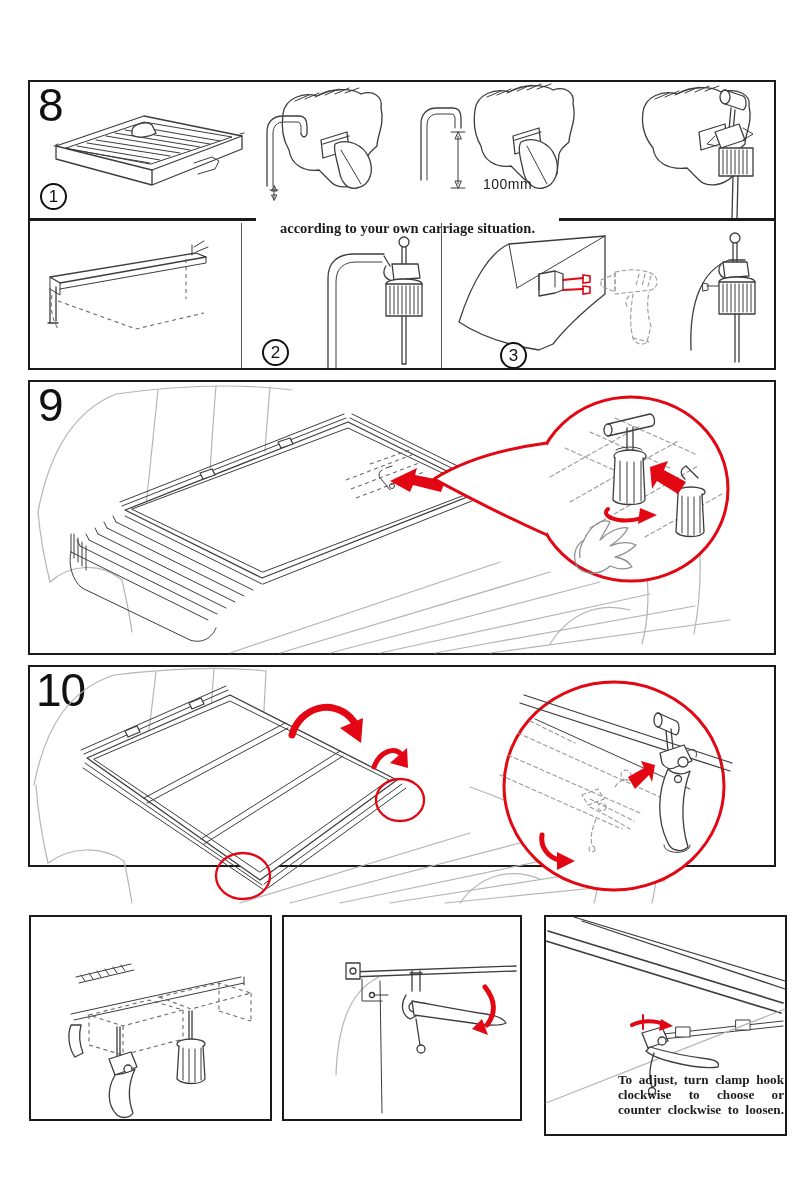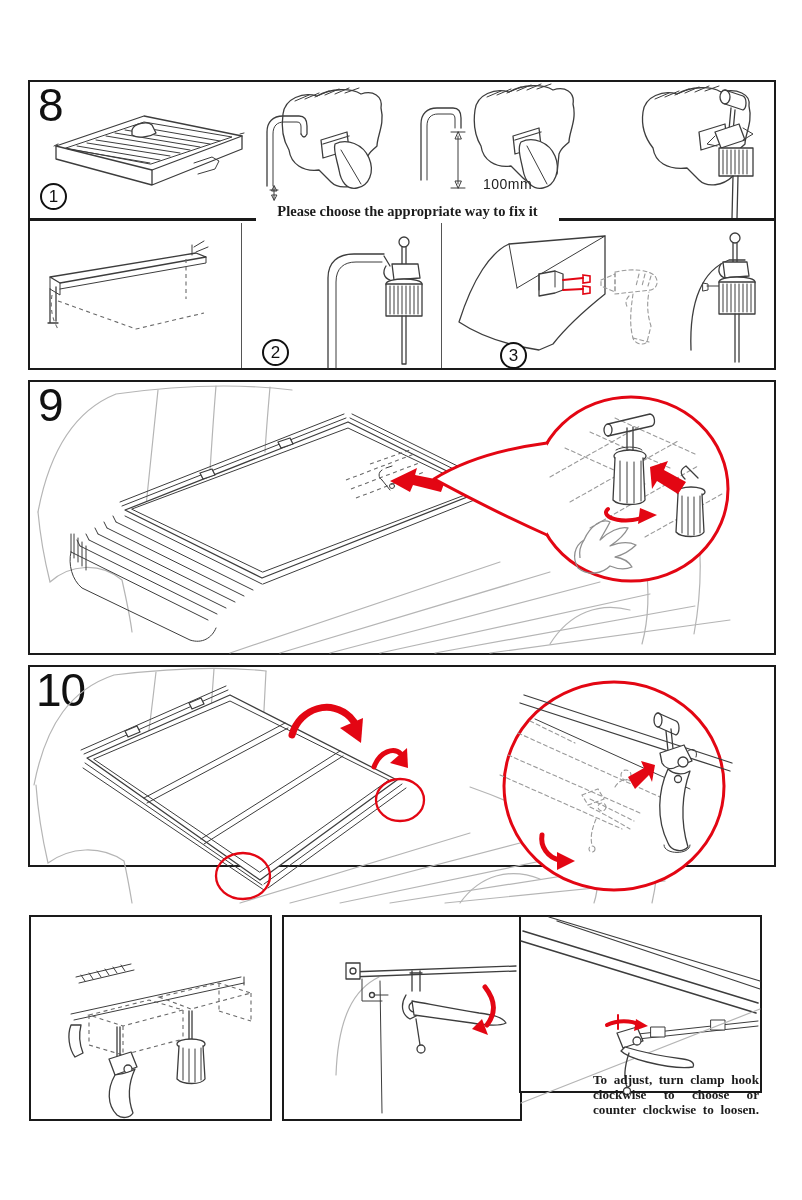--- a/index.html
+++ b/index.html
@@ -79,21 +79,21 @@
       <path class="k" d="M116 24 L114 46 M120 26 L118 48"></path>
       <path class="kf" d="M100 48 L124 40 L130 56 L106 64 Z"></path>
       <path class="k thin" d="M100 52 L92 60 L102 62 M128 44 L138 50 L128 56"></path>
       <path class="kf" d="M104 64 L138 64 L138 92 L104 92 Z"></path>
       <path class="k thin" d="M108 66 V90 M112 66 V90 M116 66 V90 M120 66 V90 M124 66 V90 M128 66 V90 M132 66 V90"></path>
       <path class="k" d="M118 92 L117 134 M123 92 L122 134"></path>
     </svg>
 
     <div class="hdiv" style="left:0;top:136px;width:226px"></div>
     <div class="hdiv" style="left:529px;top:136px;width:215px"></div>
-    <div class="note" style="left:226px;top:121px;width:303px">Please choose the appropriate way to fix it</div>
+    <div class="note" style="left:226px;top:138px;width:303px">according to your own carriage situation.</div>
 
     <div class="vdiv" style="left:211px;top:141px;height:145px"></div>
     <div class="vdiv" style="left:411px;top:141px;height:145px"></div>
 
     <svg class="art" style="left:6px;top:155px" width="200" height="120" viewBox="0 0 200 120">
       <path class="kf" d="M14 40 L160 16 L170 20 L24 46 Z"></path>
       <path class="k thin" d="M14 40 L14 52 L24 58 L24 46 M24 52 L170 26 L170 20"></path>
       <path class="k" d="M14 52 L14 86 M20 50 L20 84 M12 86 h10"></path>
       <path class="d" d="M22 64 L100 92 L168 76 M150 22 V62 M16 58 C14 70 16 82 22 92"></path>
       <path class="k thin" d="M158 10 l10 -6 M160 15 l12 -5 M156 8 V18"></path>
@@ -345,21 +345,21 @@
         <path d="M132 102 L136 128"></path>
         <circle class="kf" cx="137" cy="132" r="4"></circle>
       </g>
       <g>
         <path class="r" stroke-width="5" d="M201 70 C212 84 212 96 203 108"></path>
         <path class="rf" d="M198 102 L204 118 L188 112 Z"></path>
       </g>
     </svg>
   </div>
 
-  <div class="box" style="left:519px;top:915px;width:243px;height:178px">
+  <div class="box" style="left:544px;top:915px;width:243px;height:221px">
     <svg class="art" style="left:0;top:0" width="239" height="202" viewBox="0 0 239 202">
       <g class="k">
         <path d="M2 14 L237 86 M0 24 L235 96" stroke-width="1.6"></path>
         <path d="M28 0 L239 64 M36 4 L239 72" stroke-width="1.3"></path>
         <path class="thin" d="M108 118 L237 104 M108 123 L237 109"></path>
         <path class="kf thin" d="M130 110 h14 v10 h-14 Z M190 103 h14 v10 h-14 Z"></path>
       </g>
       <path class="g" d="M0 186 L239 92"></path>
       <g class="k">
         <path class="kf" d="M96 116 L116 110 L122 124 L102 131 Z"></path>

